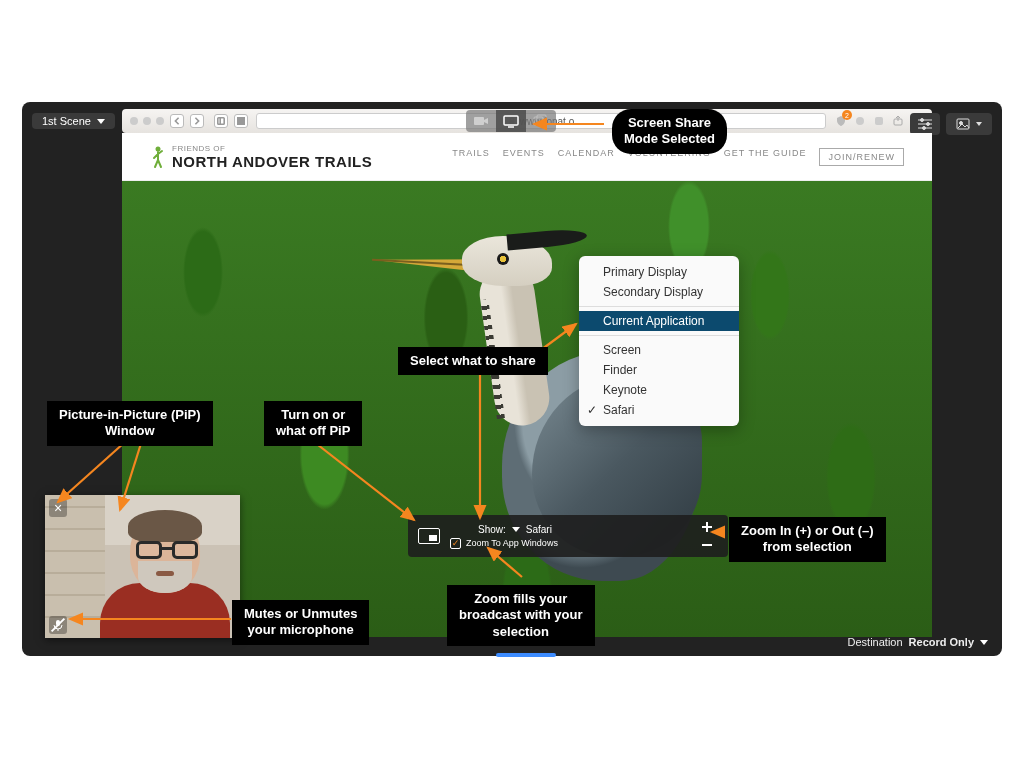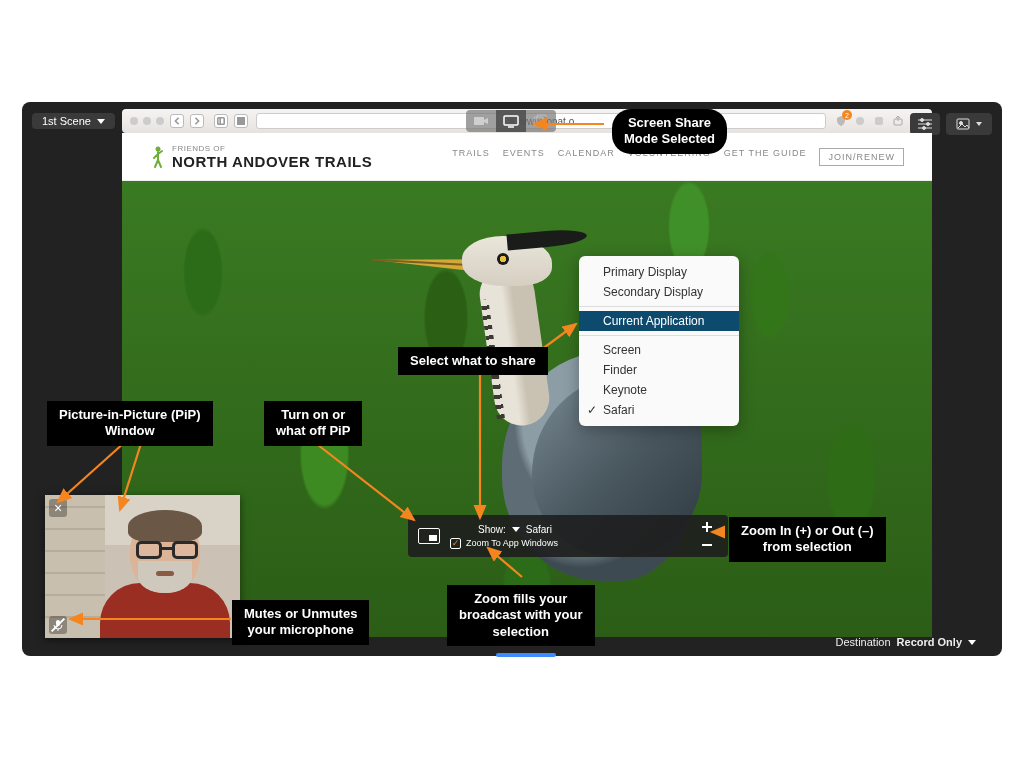--- a/index.html
+++ b/index.html
@@ -109,21 +109,21 @@
   .pip .gl{position:absolute;left:36px;top:28px;width:62px;height:20px;}
   .pip .gl .l,.pip .gl .r{position:absolute;top:0;width:26px;height:18px;border:3px solid #2a2a2a;border-radius:5px;background:rgba(255,255,255,.05);}
   .pip .gl .l{left:0;} .pip .gl .r{right:0;}
   .pip .gl::after{content:"";position:absolute;left:26px;top:6px;width:10px;height:3px;background:#2a2a2a;}
   .pip .close{position:absolute;left:4px;top:4px;width:18px;height:18px;display:flex;align-items:center;justify-content:center;color:#fff;font-size:14px;background:rgba(0,0,0,.3);border-radius:3px;}
   .pip .mic{position:absolute;left:4px;bottom:4px;width:18px;height:18px;display:flex;align-items:center;justify-content:center;background:rgba(0,0,0,.3);border-radius:3px;}
   .pip .mic svg{width:12px;height:12px;fill:#fff;}
   .pip .mic .slash{position:absolute;width:18px;height:2px;background:#fff;transform:rotate(-45deg);}
 
   
-  .dest{position:absolute;right:26px;bottom:8px;color:#eee;font-size:11px;display:flex;align-items:center;gap:6px;margin-top:22px;}
+  .dest{position:absolute;right:14px;bottom:8px;color:#eee;font-size:11px;display:flex;align-items:center;gap:6px;margin-top:22px;}
   .dest .b{font-weight:600;}
   .dest .tri{width:0;height:0;border-left:4px solid transparent;border-right:4px solid transparent;border-top:5px solid #fff;}
 
   
   .lbl{position:absolute;background:#000;color:#fff;font-weight:700;font-size:13px;padding:6px 12px;text-align:center;line-height:1.25;}
 
   
   .arrows{position:absolute;inset:0;pointer-events:none;}
   .arrows line, .arrows polyline{stroke:#f5861f;stroke-width:2.2;fill:none;}
   .arrows polygon{fill:#f5861f;}

